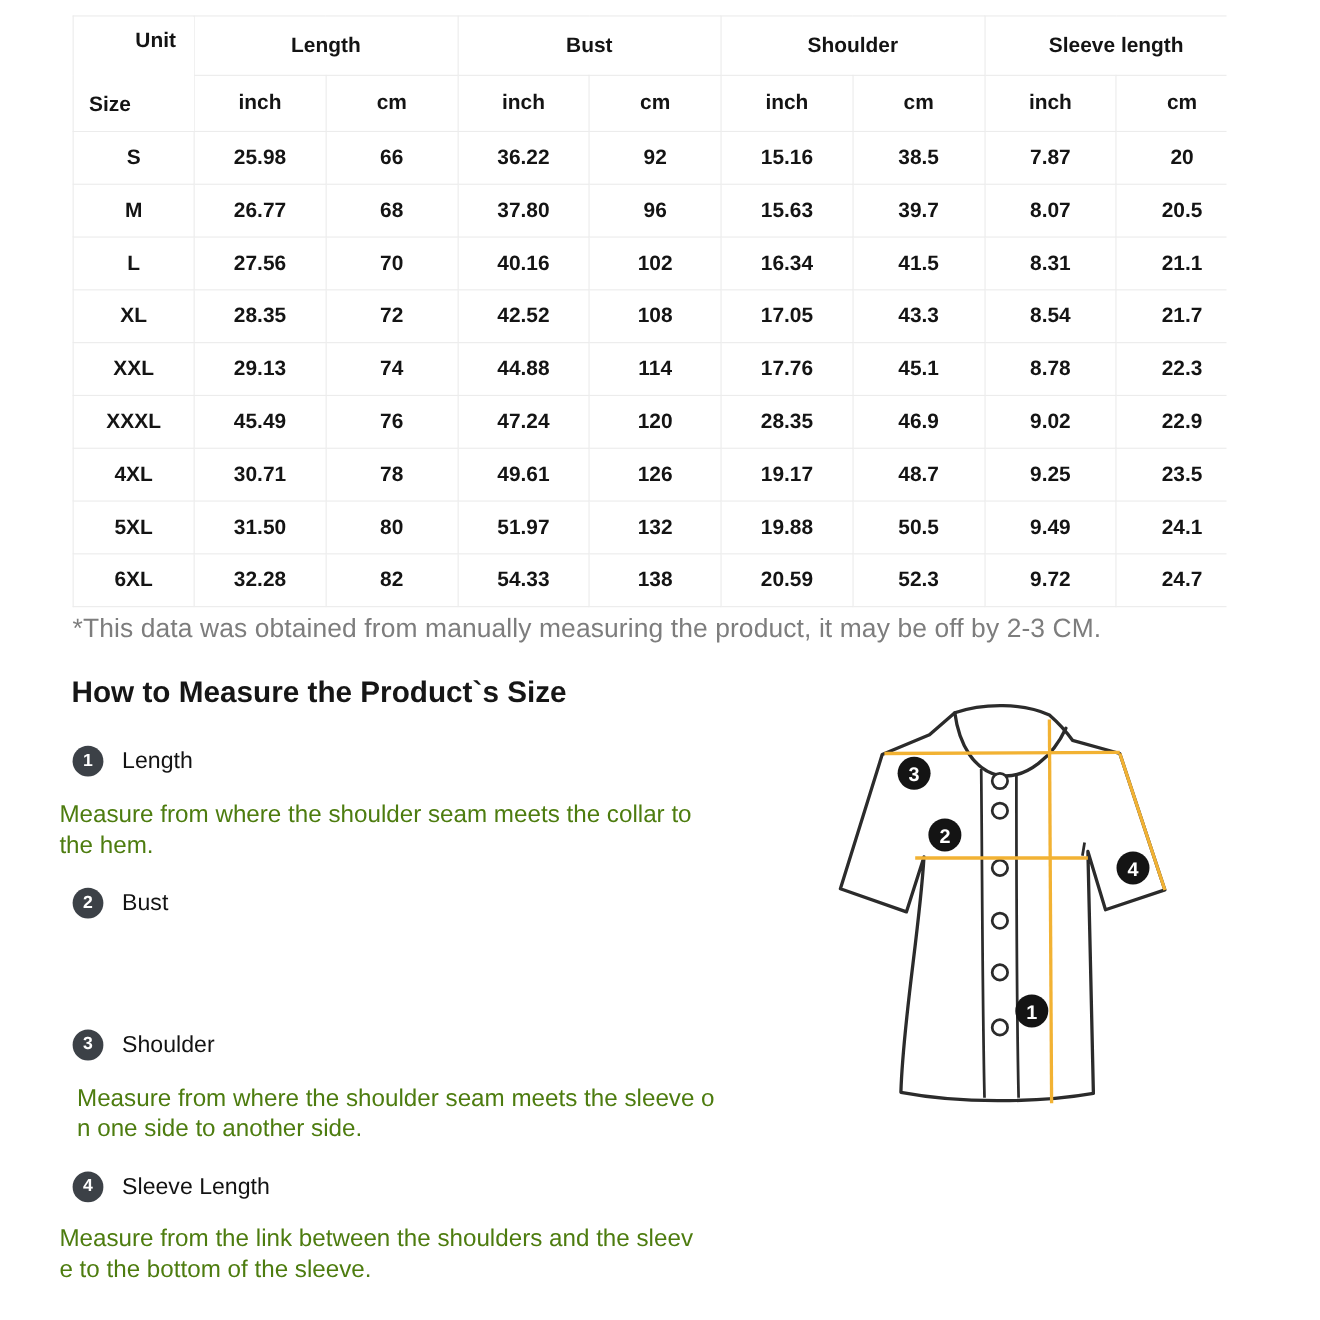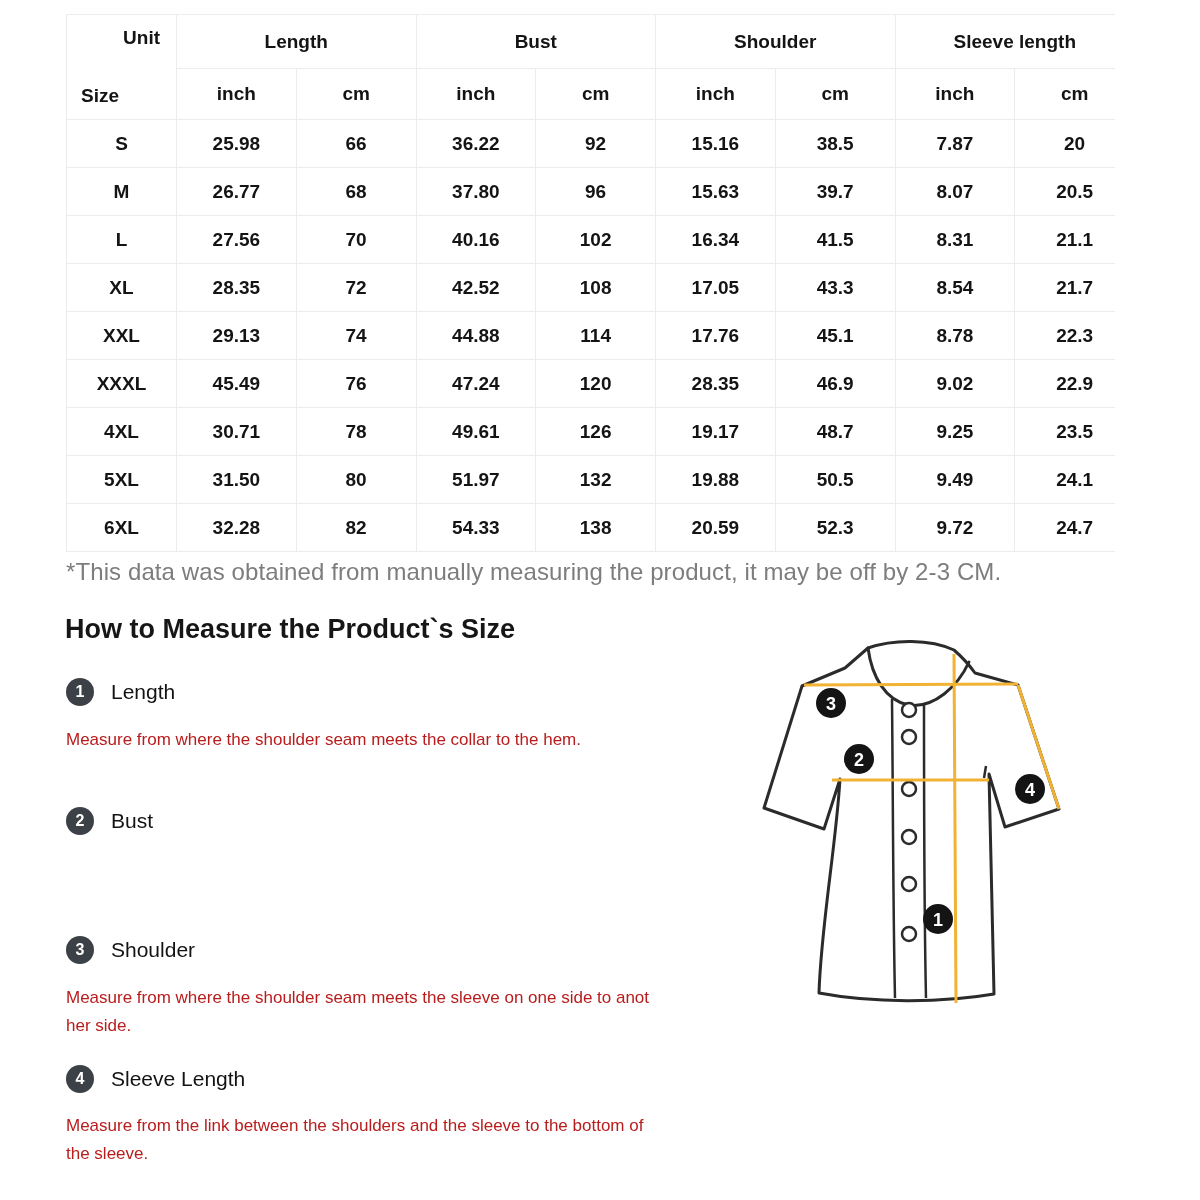--- a/index.html
+++ b/index.html
@@ -62,26 +62,26 @@
   .item-3 { top: 936px; } .item-4 { top: 1065px; }
   .badge {
     width: 28px; height: 28px; border-radius: 50%;
     background: #3c4147; color: #ffffff;
     font-size: 16px; font-weight: bold;
     display: flex; align-items: center; justify-content: center;
     flex: 0 0 28px;
   }
   .item-label { font-size: 21px; color: #131313; }
   .measure-desc {
-    position: absolute; left: 66px; width: 585px;
-    font-size: 17px; line-height: 27.5px; color: #b91c1c;
+    position: absolute; left: 54px; width: 585px;
+    font-size: 22px; line-height: 27.5px; color: #4d7c0f;
     word-break: break-all;
   }
   .desc-1 { top: 726px; } .desc-2 { top: 855px; }
-  .desc-3 { top: 984px; } .desc-4 { top: 1112px; }
+  .desc-3 { top: 984px; margin-left: 16px; } .desc-4 { top: 1112px; }
 
   
   .diagram { position: absolute; left: 742px; top: 626px; width: 430px; height: 400px; }
   .diagram svg { display: block; }
   .marker-num {
     font-family: "Liberation Sans", sans-serif;
     font-size: 18px; font-weight: bold; fill: #ffffff;
   }
 </style>
 </head>

